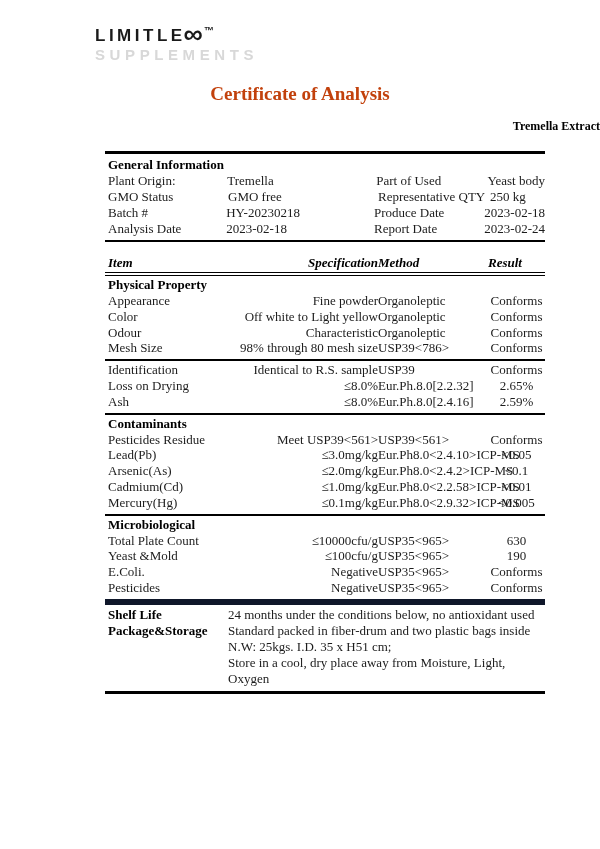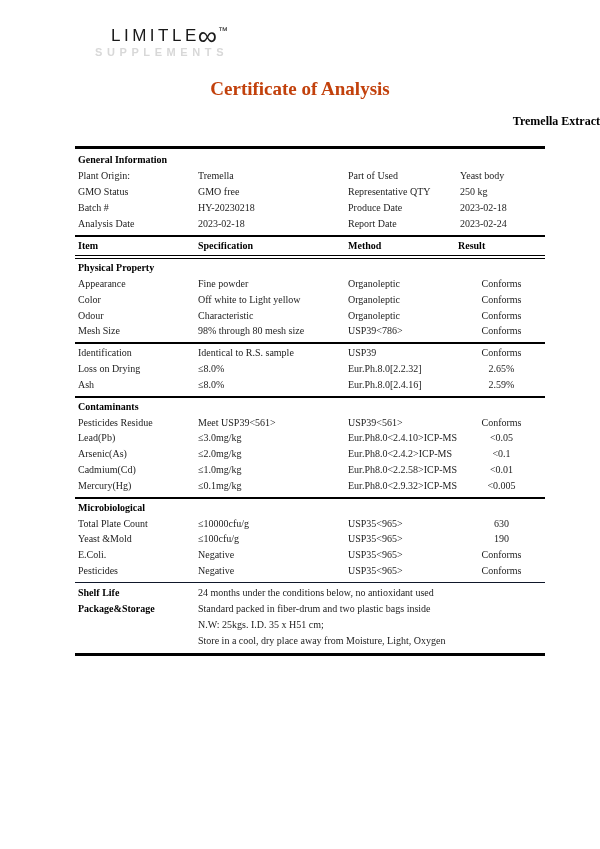--- a/index.html
+++ b/index.html
@@ -8,51 +8,51 @@
     width: 600px; height: 849px;
     font-family: "Liberation Serif", serif;
     color: #161616;
     position: relative;
     overflow: hidden;
   }
   .page { width: 600px; height: 849px; background: #fff; }
 
   
   .logo { padding: 27px 0 0 95px; font-family: "Liberation Sans", sans-serif; }
-  .logo-main { font-weight: normal; font-size: 17px; letter-spacing: 3.5px; color: #1a1a1a; display: flex; align-items: center; line-height: 18px; margin-left: 16px; }
+  .logo-main { font-weight: bold; font-size: 17px; letter-spacing: 3.5px; color: #1a1a1a; display: flex; align-items: flex-start; line-height: 18px; }
   .logo-main .inf { font-size: 27px; letter-spacing: 0; line-height: 14px; margin-left: -2px; display: inline-block; }
   .logo-main .tm { font-size: 10px; letter-spacing: 0; align-self: flex-start; line-height: 8px; margin-left: 1px; }
-  .logo-sub { font-weight: bold; font-size: 11px; letter-spacing: 4.6px; color: #d8d8d8; margin-top: 1px; }
+  .logo-sub { font-weight: bold; font-size: 15px; letter-spacing: 4.6px; color: #d8d8d8; margin-top: 1px; }
 
   
   .title { text-align: center; font-weight: bold; font-size: 19px; margin-top: 20px; color: #c2410c; }
   .subtitle { text-align: right; font-weight: bold; font-size: 12px; margin-top: 14px; color: #000; }
 
   
-  .table-wrap { margin: 17px 55px 0 75px; font-size: 10px; color: #1c1c1c; }
+  .table-wrap { margin: 17px 55px 0 105px; font-size: 13px; color: #1c1c1c; }
   .general-info { border-top: 3px solid #000; border-bottom: 2px solid #000; padding: 2px 0 3px; }
   .gi-heading { font-weight: bold; line-height: 16px; padding: 1px 3px 0; color: #000; }
   .gi-row { display: flex; line-height: 16px; white-space: nowrap; }
   .gi-c1 { width: 123px; padding-left: 3px; }
   .gi-c2 { width: 150px; }
   .gi-c3 { width: 112px; }
   .gi-c4 { flex: 1; }
 
-  .header-row { display: flex; border-bottom: 4px double #000; padding: 2px 0 3px; line-height: 13px; font-weight: bold; color: #000; }
+  .header-row { display: flex; border-bottom: 4px double #000; padding: 14px 0 3px; line-height: 13px; font-weight: bold; color: #000; font-style: italic; }
   .c1 { width: 123px; padding-left: 3px; }
-  .c2 { width: 150px; }
+  .c2 { width: 150px; text-align: right; }
   .c3 { width: 110px; }
   .c4 { flex: 1; }
   .t-row .c4 { text-align: center; }
   .t-row { display: flex; line-height: 15.8px; white-space: nowrap; }
   .section { padding: 1px 0 3px; }
   .section + .section { border-top: 2px solid #000; }
   .section-heading { font-weight: bold; line-height: 16px; padding: 0 3px; color: #000; }
 
-  .storage { border-top: 1px solid #0f172a; border-bottom: 3px solid #000; padding: 2px 0 4px; }
+  .storage { border-top: 6px solid #0f172a; border-bottom: 3px solid #000; padding: 2px 0 4px; }
   .s-row { display: flex; line-height: 16px; }
   .s-label { width: 123px; padding-left: 3px; font-weight: bold; color: #000; }
   .s-text { flex: 1; }
 </style>
 </head>
 <body>
 
 <div class="page">
 
   <header class="logo">

